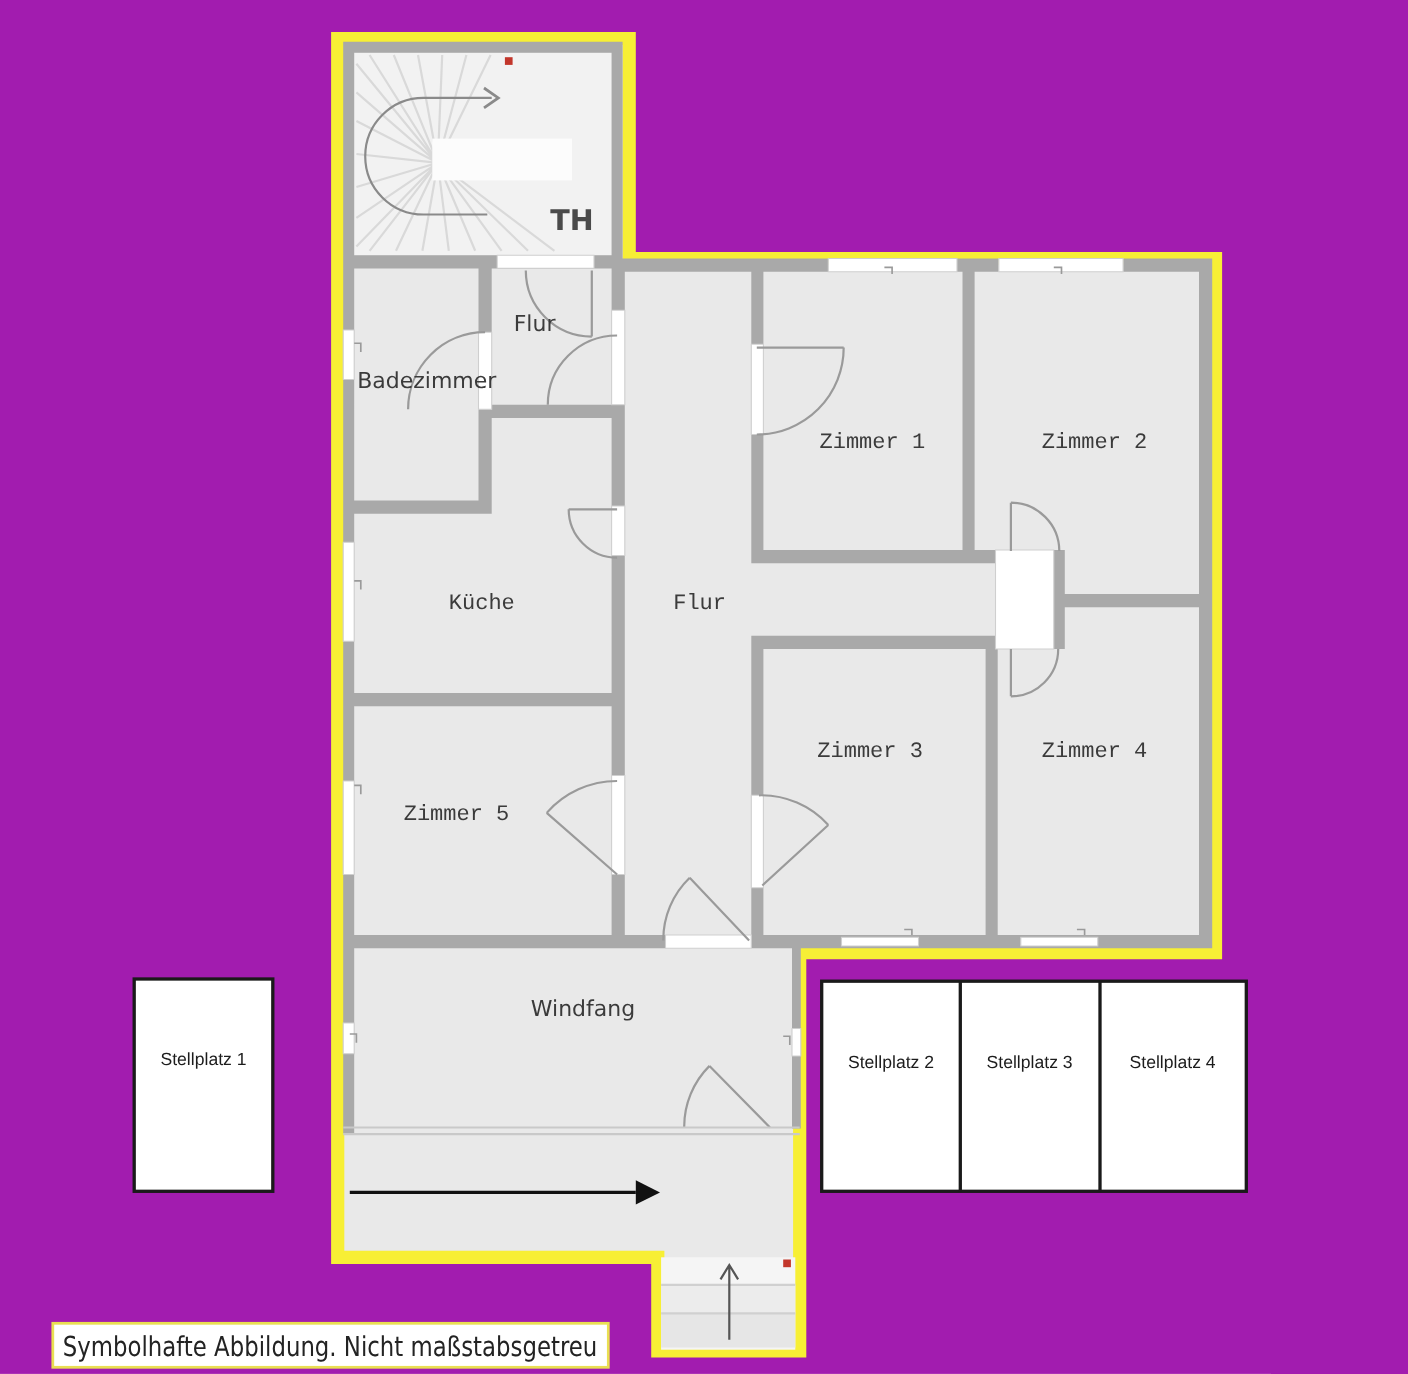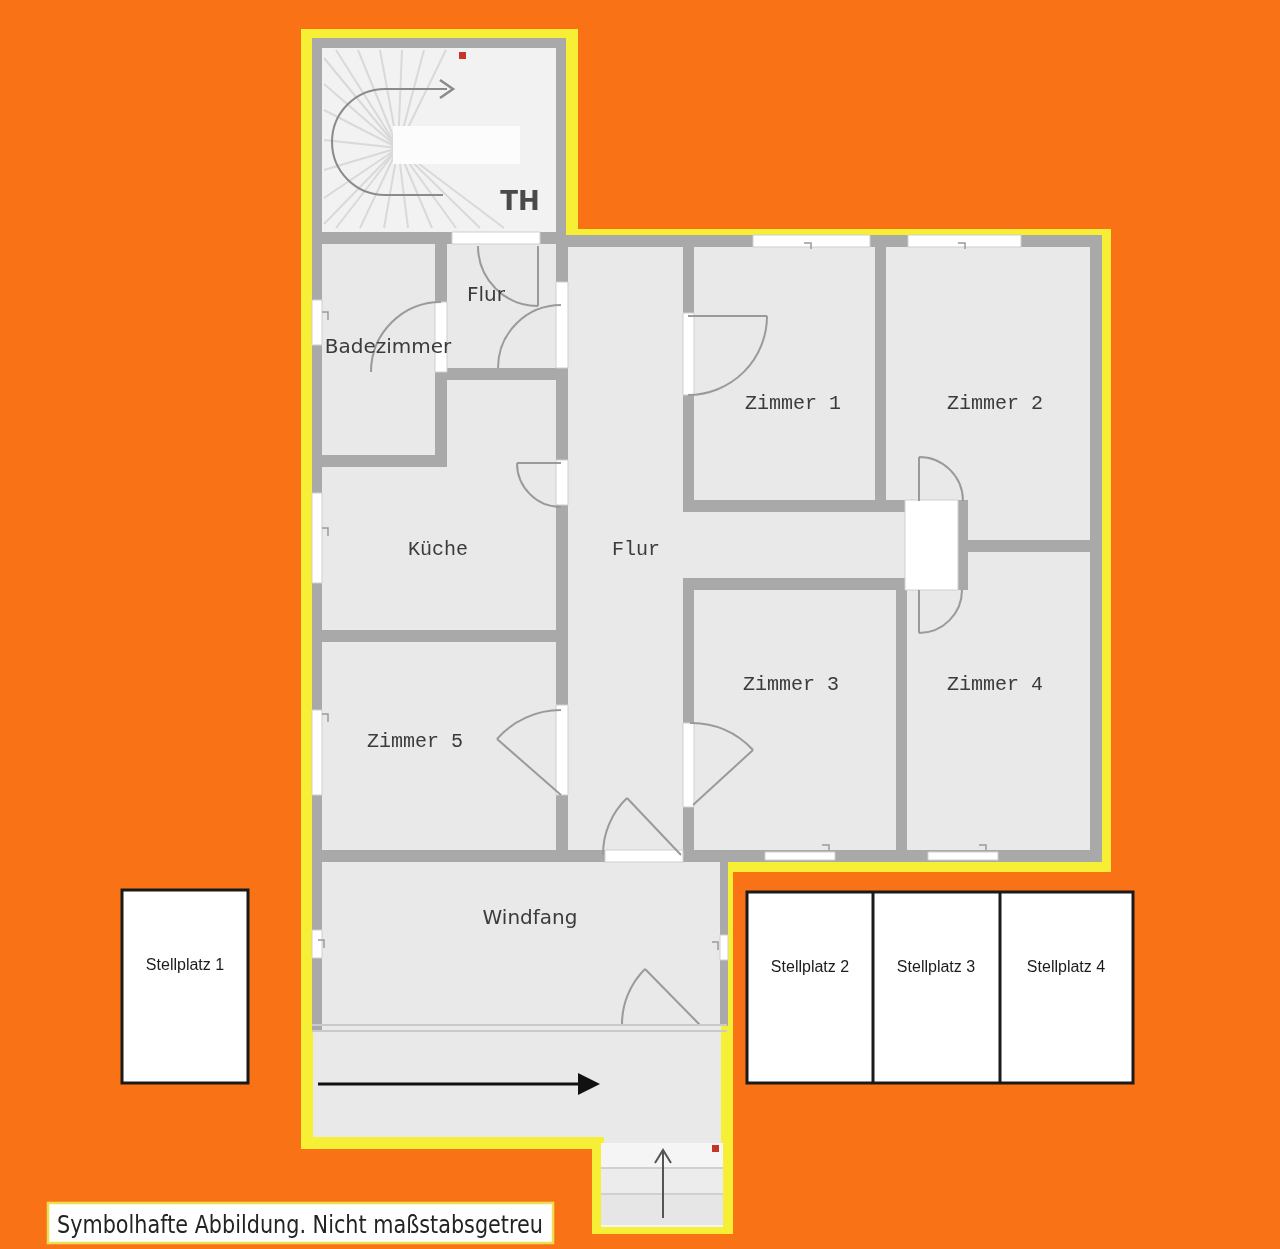--- a/index.html
+++ b/index.html
@@ -1,16 +1,16 @@
 <!DOCTYPE html>
 <html><head>
 <meta charset="utf-8">
 <style>
   html,body{margin:0;padding:0;background:#ffffff;}
-  .stage{position:relative;width:1280px;height:1249px;background:#f97316;overflow:hidden;
+  .stage{position:relative;width:1280px;height:1249px;background:#a21caf;overflow:hidden;
          font-family:"DejaVu Sans", sans-serif;}
   svg{position:absolute;left:0;top:0;}
   text{user-select:none;}
   .lbl-mono{font-family:"Liberation Mono", monospace;font-size:20px;fill:#3b3b3b;}
   .lbl-sans{font-family:"DejaVu Sans", sans-serif;font-size:20px;fill:#3b3b3b;}
   .lbl-th{font-family:"DejaVu Sans", sans-serif;font-size:26px;font-weight:bold;fill:#4a4a4a;}
   .lbl-park{font-family:"Liberation Sans", sans-serif;font-size:16px;fill:#1c1c1c;}
   .lbl-caption{font-family:"DejaVu Sans", sans-serif;font-size:25px;fill:#232323;}
 </style>
 </head>

